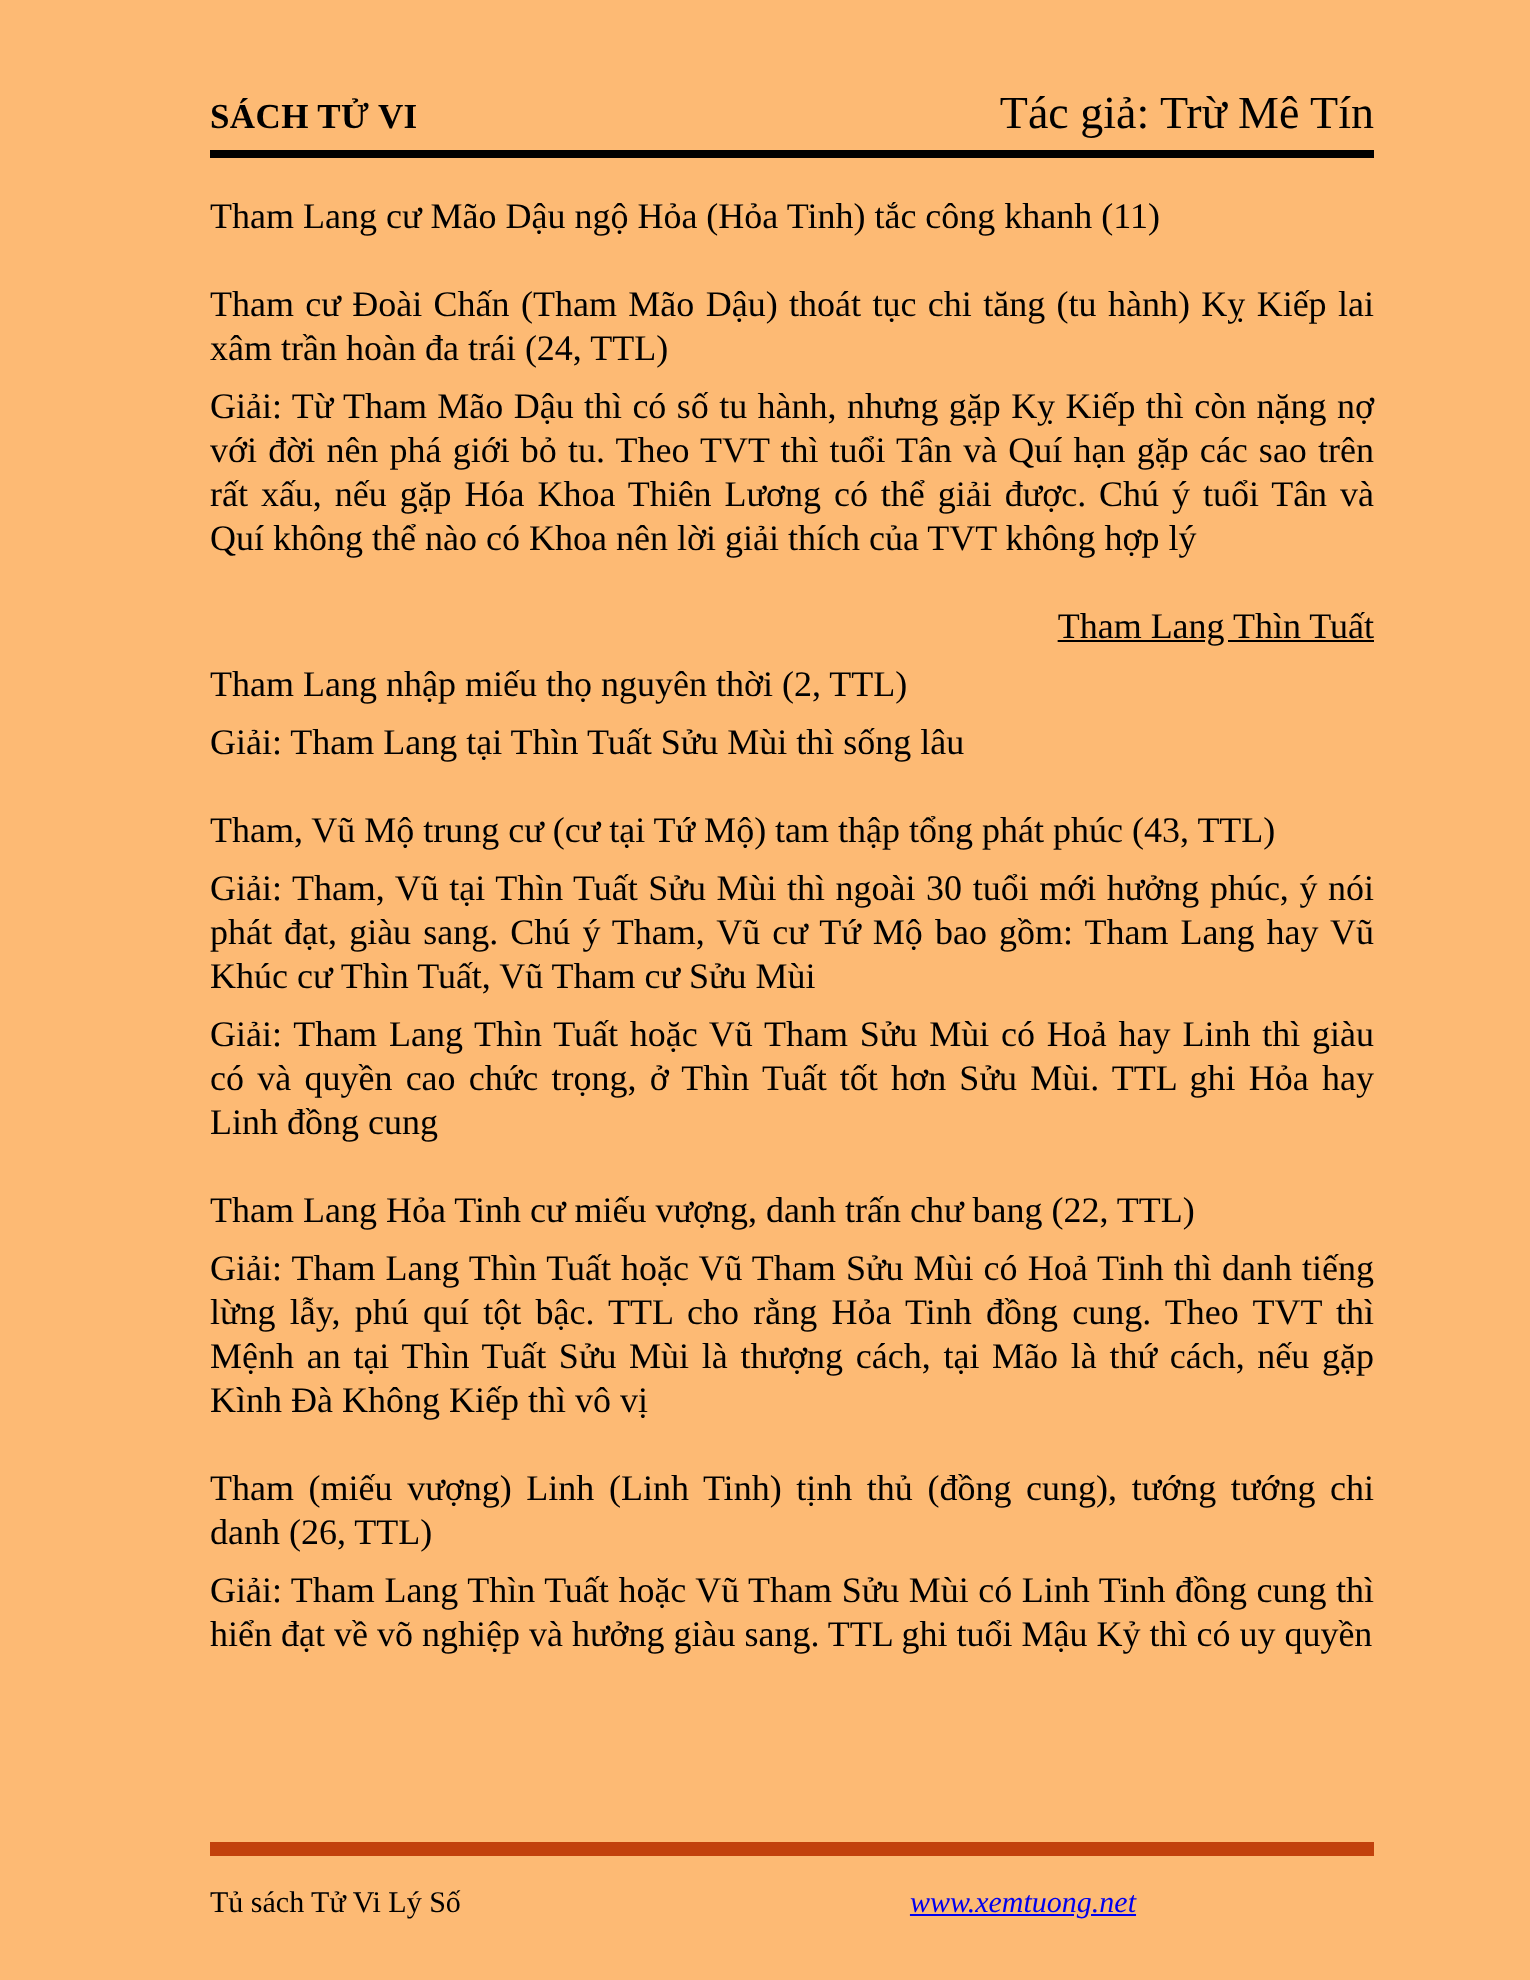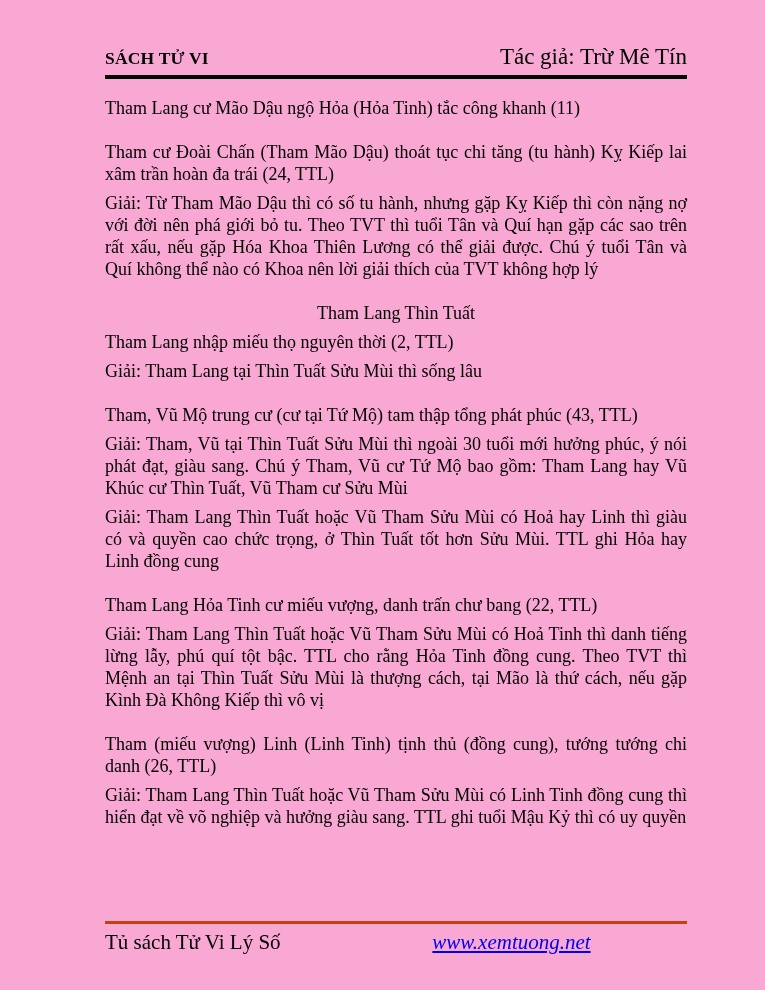--- a/index.html
+++ b/index.html
@@ -4,21 +4,21 @@
 <style>
   html, body {
     margin: 0;
     padding: 0;
     background: #ffffff;
   }
   .page {
     position: relative;
     width: 765px;
     height: 990px;
-    background: #f9a8d4;
+    background: #fdba74;
     overflow: hidden;
     font-family: "Liberation Serif", "DejaVu Serif", serif;
     color: #000000;
   }
   .header {
     position: absolute;
     top: 44px;
     left: 105px;
     width: 582px;
     border-bottom: 4px solid #000000;
@@ -45,32 +45,33 @@
   .content p.para {
     margin: 0 0 7px 0;
     font-size: 18px;
     line-height: 22px;
     text-align: justify;
   }
   .content p.group-start {
     margin-top: 22px;
   }
   .content p.heading {
-    text-align: center;
+    text-decoration: underline;
+    text-align: right;
   }
   .footer {
     position: absolute;
     top: 921px;
     left: 105px;
     width: 582px;
-    border-top: 3px solid #c2410c;
-    padding-top: 6px;
+    border-top: 7px solid #c2410c;
+    padding-top: 16px;
     display: flex;
     align-items: baseline;
-    font-size: 21px;
+    font-size: 15px;
   }
   .footer .cell {
     flex: 1;
   }
   .footer .cell.center {
     text-align: center;
   }
   .footer .cell.right {
     text-align: center;
     padding-right: 40px;

